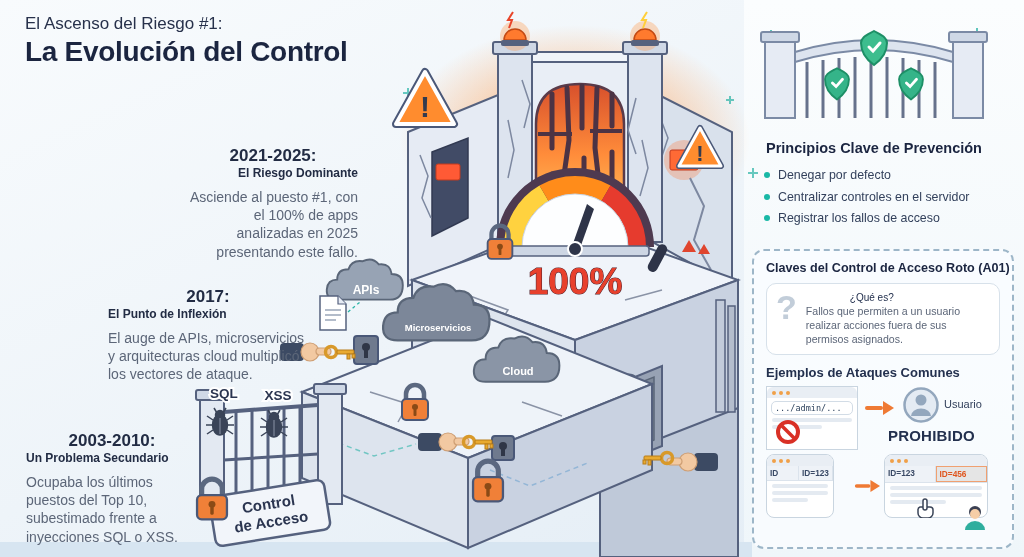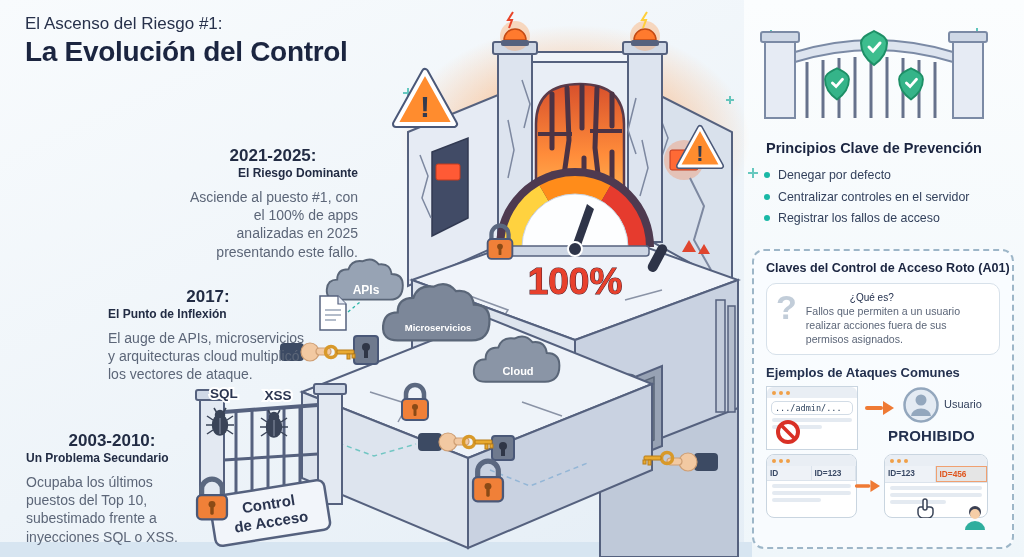--- a/index.html
+++ b/index.html
@@ -54,21 +54,21 @@
   .mini-line.short { width:55%; }
   .no-entry  { position:absolute; left:8px; top:32px; }
   .arrow-1   { position:absolute; left:98px; top:14px; }
   .user-icon { position:absolute; left:136px; top:0; }
   .user-label{ position:absolute; left:178px; top:12px; font-size:11px; color:#33415c; }
   .prohibido { position:absolute; left:122px; top:41px; width:64px; text-align:left;
                font-size:15px; font-weight:700; color:#23304e; letter-spacing:.2px; }
 
   .ex2 { position:relative; height:80px; margin-top:6px; }
   .mini-table { position:absolute; top:0; background:#fff; border:1.5px solid #c9d5e0; border-radius:8px; height:64px; overflow:hidden; }
-  .mini-table.tleft  { left:0; width:91px; }
+  .mini-table.tleft  { left:0; width:68px; }
   .mini-table.tright { left:118px; width:104px; }
   .th-row { display:flex; border-bottom:1px solid #dbe3ec; }
   .th { font-size:8.3px; font-weight:700; color:#3a4a66; background:#eef2f7; padding:2px 3px;
         border-right:1px solid #dbe3ec; flex:1; white-space:nowrap; }
   .th.hot { background:#e5e5e5; color:#e0561e; border:1px solid #f0a070; }
   .arrow-2 { position:absolute; left:88px; top:24px; }
   .cursor-icon { position:absolute; left:150px; top:44px; }
   .avatar-icon { position:absolute; left:196px; top:50px; }
 </style>
 </head>

